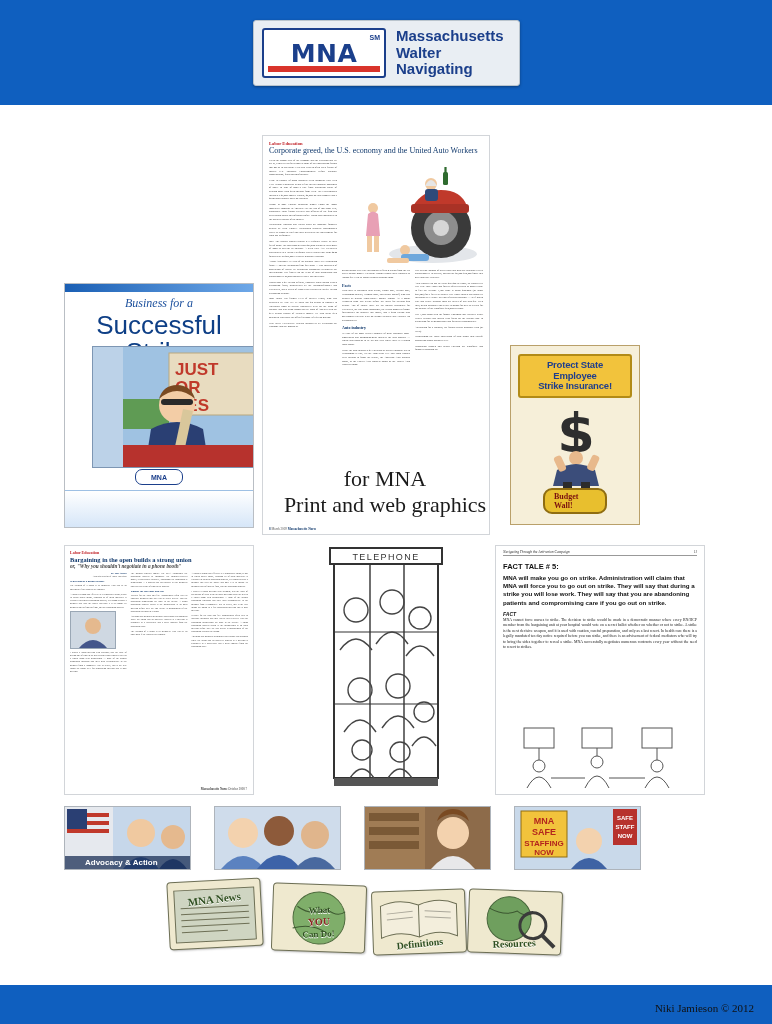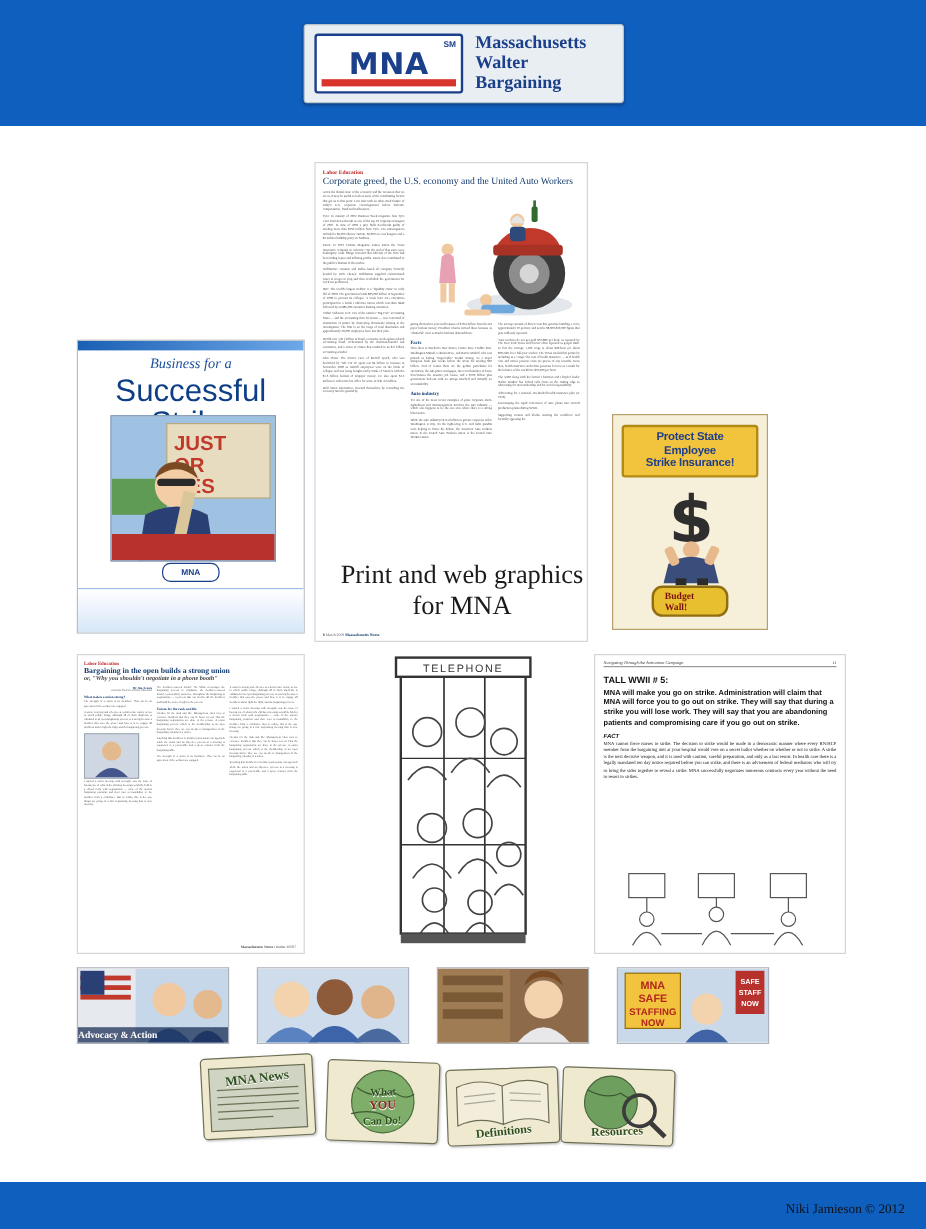--- a/index.html
+++ b/index.html
@@ -86,21 +86,21 @@
     font-size: 7px;
     color: #1b3f8b;
     font-weight: bold;
   }
   .logo-text {
     margin-left: 10px;
     color: #1b3f8b;
     font-weight: bold;
     font-size: 15px;
     line-height: 1.12;
-    font-family: Liberation Serif, serif;
+    font-family: Liberation Sans, sans-serif;
   }
 
   
   .piece {
     position: absolute;
     box-sizing: border-box;
     overflow: hidden;
     background: #fff;
   }
 
@@ -189,20 +189,21 @@
     color: #0e3f86;
     line-height: 1.05;
     margin-top: 1px;
   }
   .cs-photo {
     position: absolute;
     left: 27px; top: 62px; width: 136px; height: 120px;
     background: #bcd2e8;
     border: 1px solid #7d96b3;
     overflow: hidden;
+    padding-left: 30px;
   }
   .cs-bottomband {
     position: absolute; left: 0; bottom: 0; width: 100%; height: 36px;
     background: linear-gradient(180deg,#ffffff,#d6e6f8);
     border-top: 1px solid #9ec0e4;
   }
   .cs-logo-pill {
     position: absolute;
     left: 50%; transform: translateX(-50%);
     bottom: 42px;
@@ -379,23 +380,23 @@
     overflow: hidden;
   }
   .strip-label {
     position: absolute;
     left: 0; bottom: 0;
     width: 100%;
     background: rgba(20,40,80,.72);
     color: #fff;
     font-size: 8px;
     font-weight: bold;
-    padding: 2px 0;
+    padding: 2px 20px;
     box-sizing: border-box;
-    font-family: Liberation Serif, serif;
+    font-family: Liberation Sans, sans-serif;
   }
 
   
   .icon-item {
     position: absolute;
     text-align: center;
   }
   .icon-card {
     border: 1.5px solid #6d6f55;
     border-radius: 4px;
@@ -436,21 +437,21 @@
   <div class="header-band">
     <div class="logo-box">
       <div class="logo-mark">
         <span class="logo-mna">MNA</span>
         <span class="logo-sm">SM</span>
         <div class="logo-red-bar"></div>
       </div>
       <div class="logo-text">
         <div>Massachusetts</div>
         <div>Walter</div>
-        <div>Bargaining</div>
+        <div>Navigating</div>
       </div>
     </div>
   </div>
 
   <div class="sheet"></div>
 
   <div class="piece art-news">
     <div class="nl-kicker">Labor Education</div>
     <div class="nl-head">Corporate greed, the U.S. economy and the United Auto Workers</div>
 
@@ -561,22 +562,22 @@
       <path d="M34 62 q19 -12 38 0 l4 16 h-46z" fill="#3b4d7a"></path>
       <rect x="30" y="50" width="8" height="16" rx="3" transform="rotate(-25 30 50)" fill="#e8b98c"></rect>
       <rect x="70" y="46" width="8" height="16" rx="3" transform="rotate(25 70 46)" fill="#e8b98c"></rect>
       <rect x="40" y="74" width="9" height="6" fill="#2b2b2b"></rect>
       <rect x="58" y="74" width="9" height="6" fill="#2b2b2b"></rect>
     </svg>
     <div class="ph-alert">Budget Wall!</div>
   </div>
 
   <div class="center-caption">
+    <div>for MNA</div>
     <div>Print and web graphics</div>
-    <div>for MNA</div>
   </div>
 
   <svg class="booth-art" viewBox="0 0 170 250">
     <rect x="34" y="18" width="104" height="220" fill="#ffffff" stroke="#333" stroke-width="2"></rect>
     <rect x="30" y="8" width="112" height="16" fill="#ffffff" stroke="#333" stroke-width="2"></rect>
     <text x="86" y="20" text-anchor="middle" font-family="Liberation Sans, sans-serif" font-size="9" letter-spacing="1.4" fill="#333">TELEPHONE</text>
 
     <line x1="70" y1="24" x2="70" y2="238" stroke="#333" stroke-width="1.4"></line>
     <line x1="104" y1="24" x2="104" y2="238" stroke="#333" stroke-width="1.4"></line>
     <line x1="34" y1="92" x2="138" y2="92" stroke="#333" stroke-width="1.2"></line>
@@ -642,21 +643,21 @@
       <span>October 2008</span>
       <span>7</span>
     </div>
   </div>
 
   <div class="piece art-talltale">
     <div class="tt-runhead">
       <span>Navigating Through the Anti-union Campaign</span>
       <span>11</span>
     </div>
-    <div class="tt-title">TALL WWII # 5:</div>
+    <div class="tt-title">FACT TALE # 5:</div>
     <div class="tt-lead">MNA will make you go on strike. Administration will claim that MNA will force you to go out on strike. They will say that during a strike you will lose work. They will say that you are abandoning patients and compromising care if you go out on strike.</div>
     <div class="tt-fact">FACT</div>
     <div class="tt-body">MNA cannot force nurses to strike. The decision to strike would be made in a democratic manner where every RN/HCP member from the bargaining unit at your hospital would vote on a secret ballot whether on whether or not to strike. A strike is the next decisive weapon, and it is used with caution, careful preparation, and only as a last resort. In health care there is a legally mandated ten day notice required before you can strike, and there is an advisement of federal mediators who will try to bring the sides together to reveal a strike. MNA successfully negotiates numerous contracts every year without the need to resort to strikes.</div>
     <svg class="tt-art" viewBox="0 0 180 62">
       <g fill="none" stroke="#555" stroke-width="1">
         <rect x="14" y="2" width="30" height="20"></rect>
         <rect x="72" y="2" width="30" height="20"></rect>
         <rect x="132" y="2" width="30" height="20"></rect>
         <line x1="29" y1="22" x2="29" y2="34"></line>
         <line x1="87" y1="22" x2="87" y2="30"></line>

